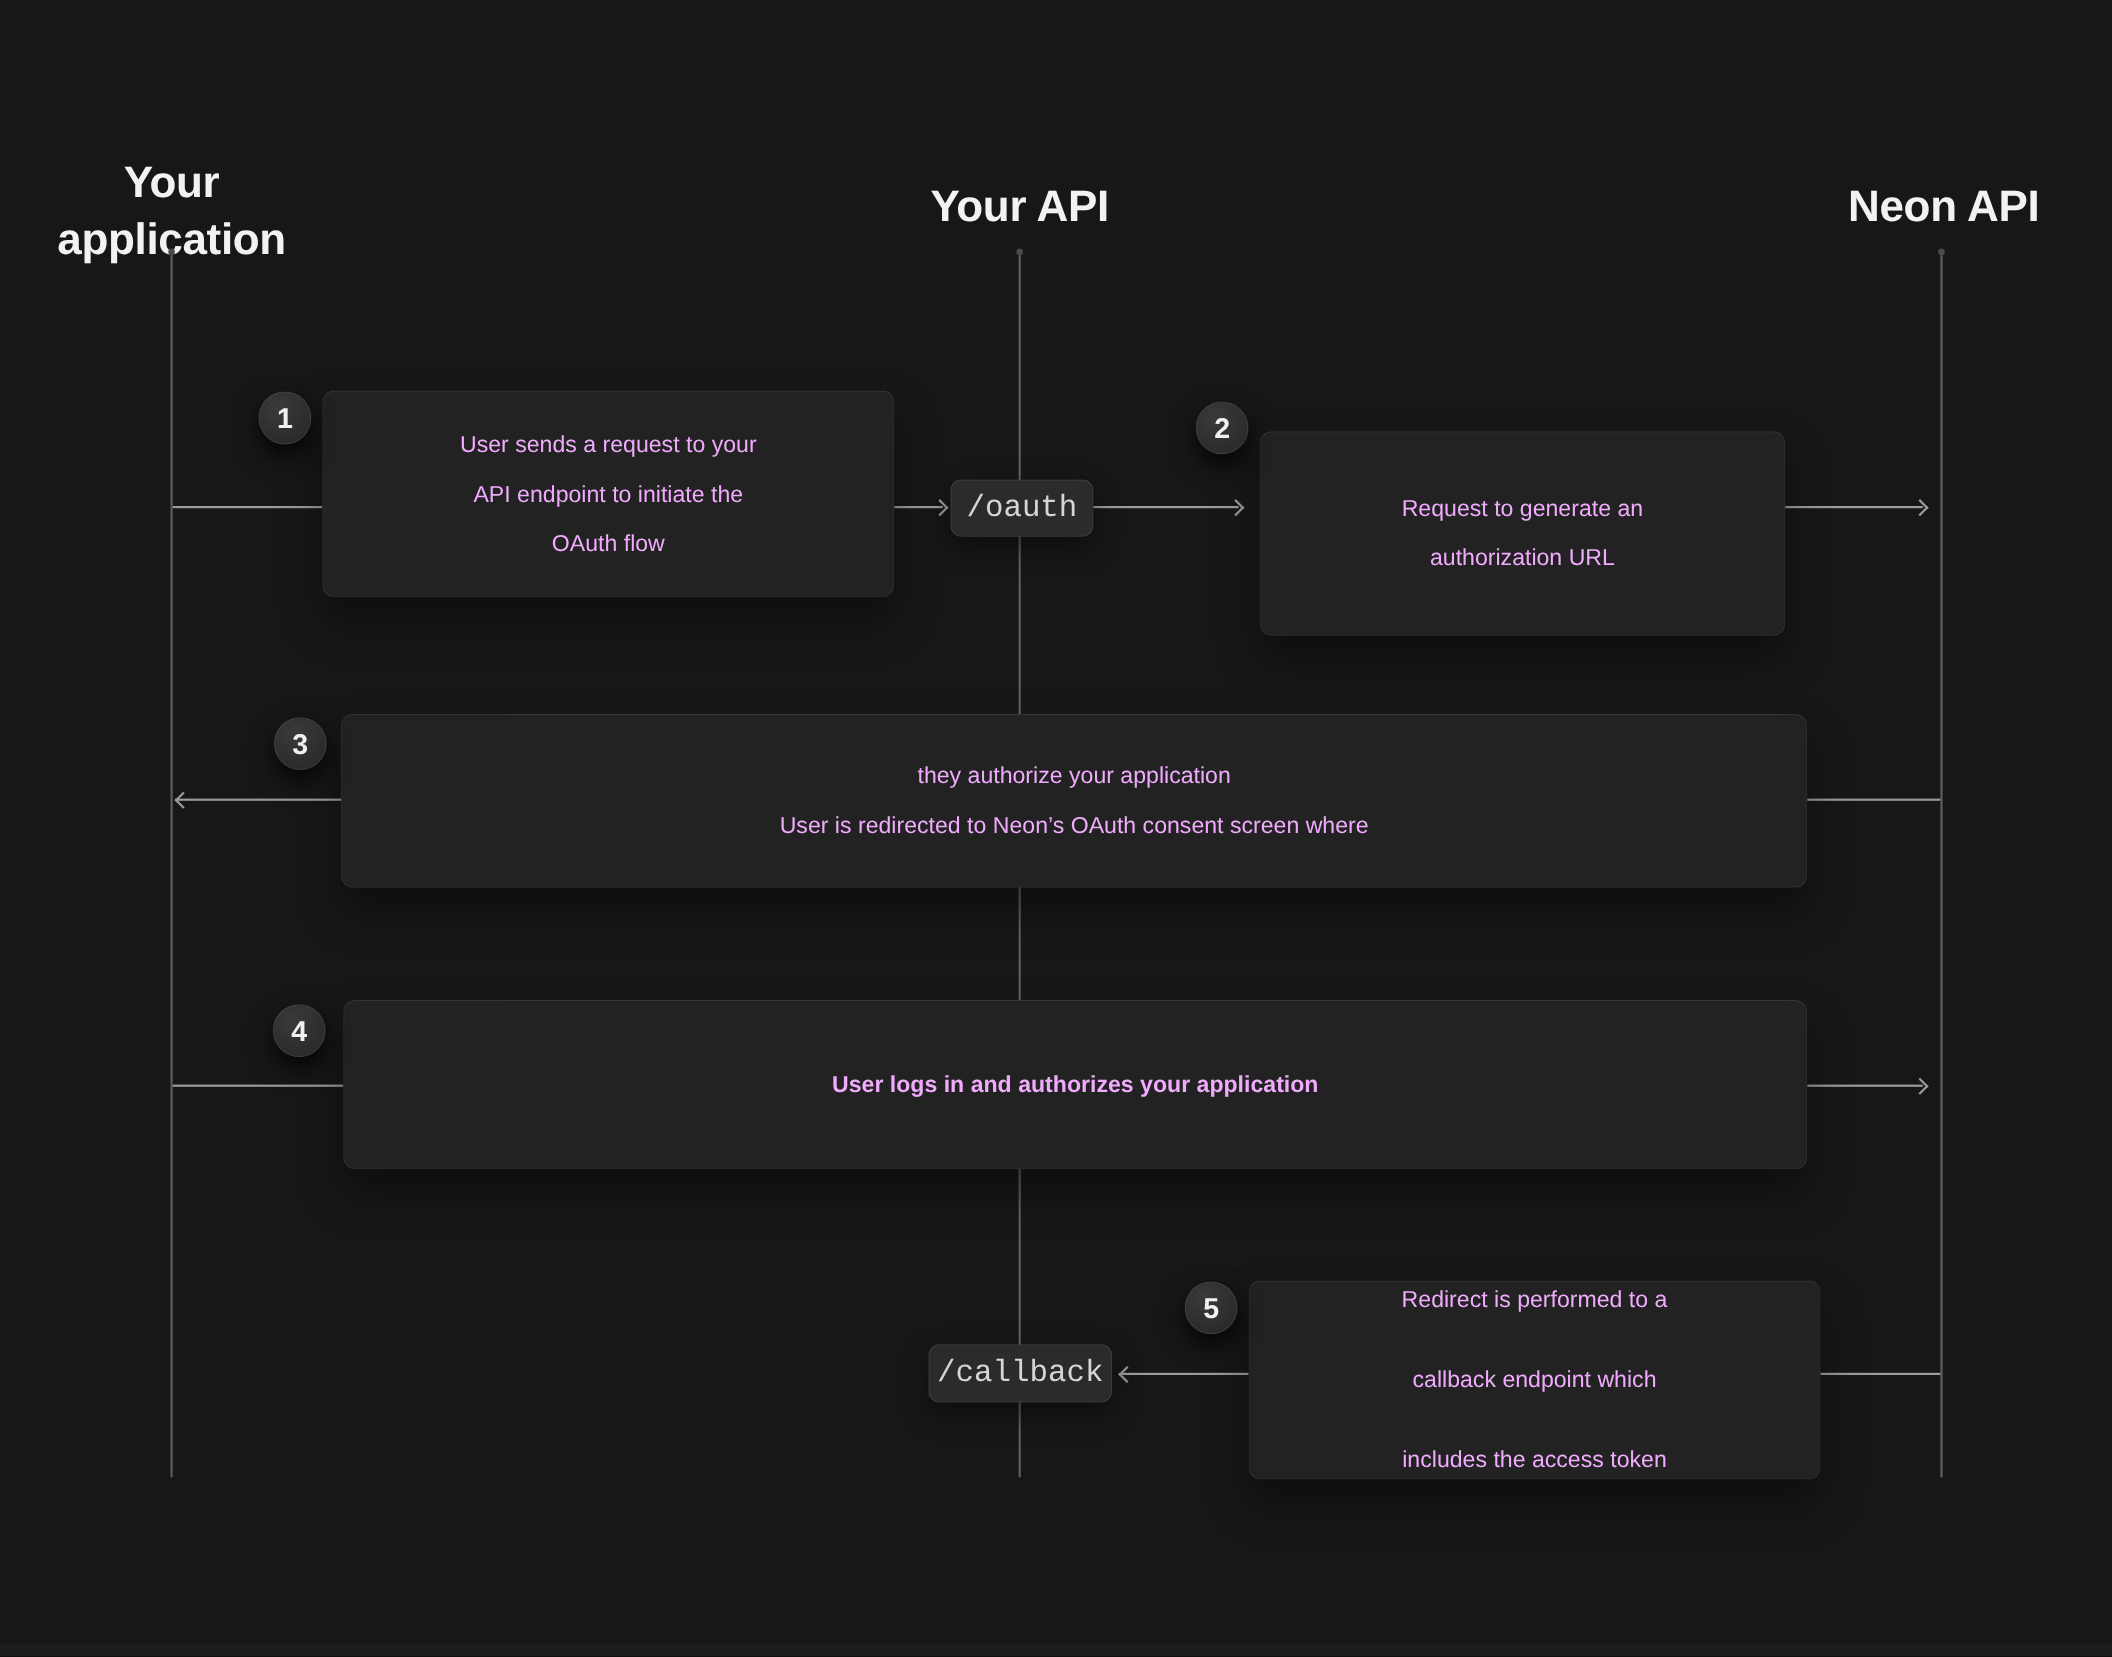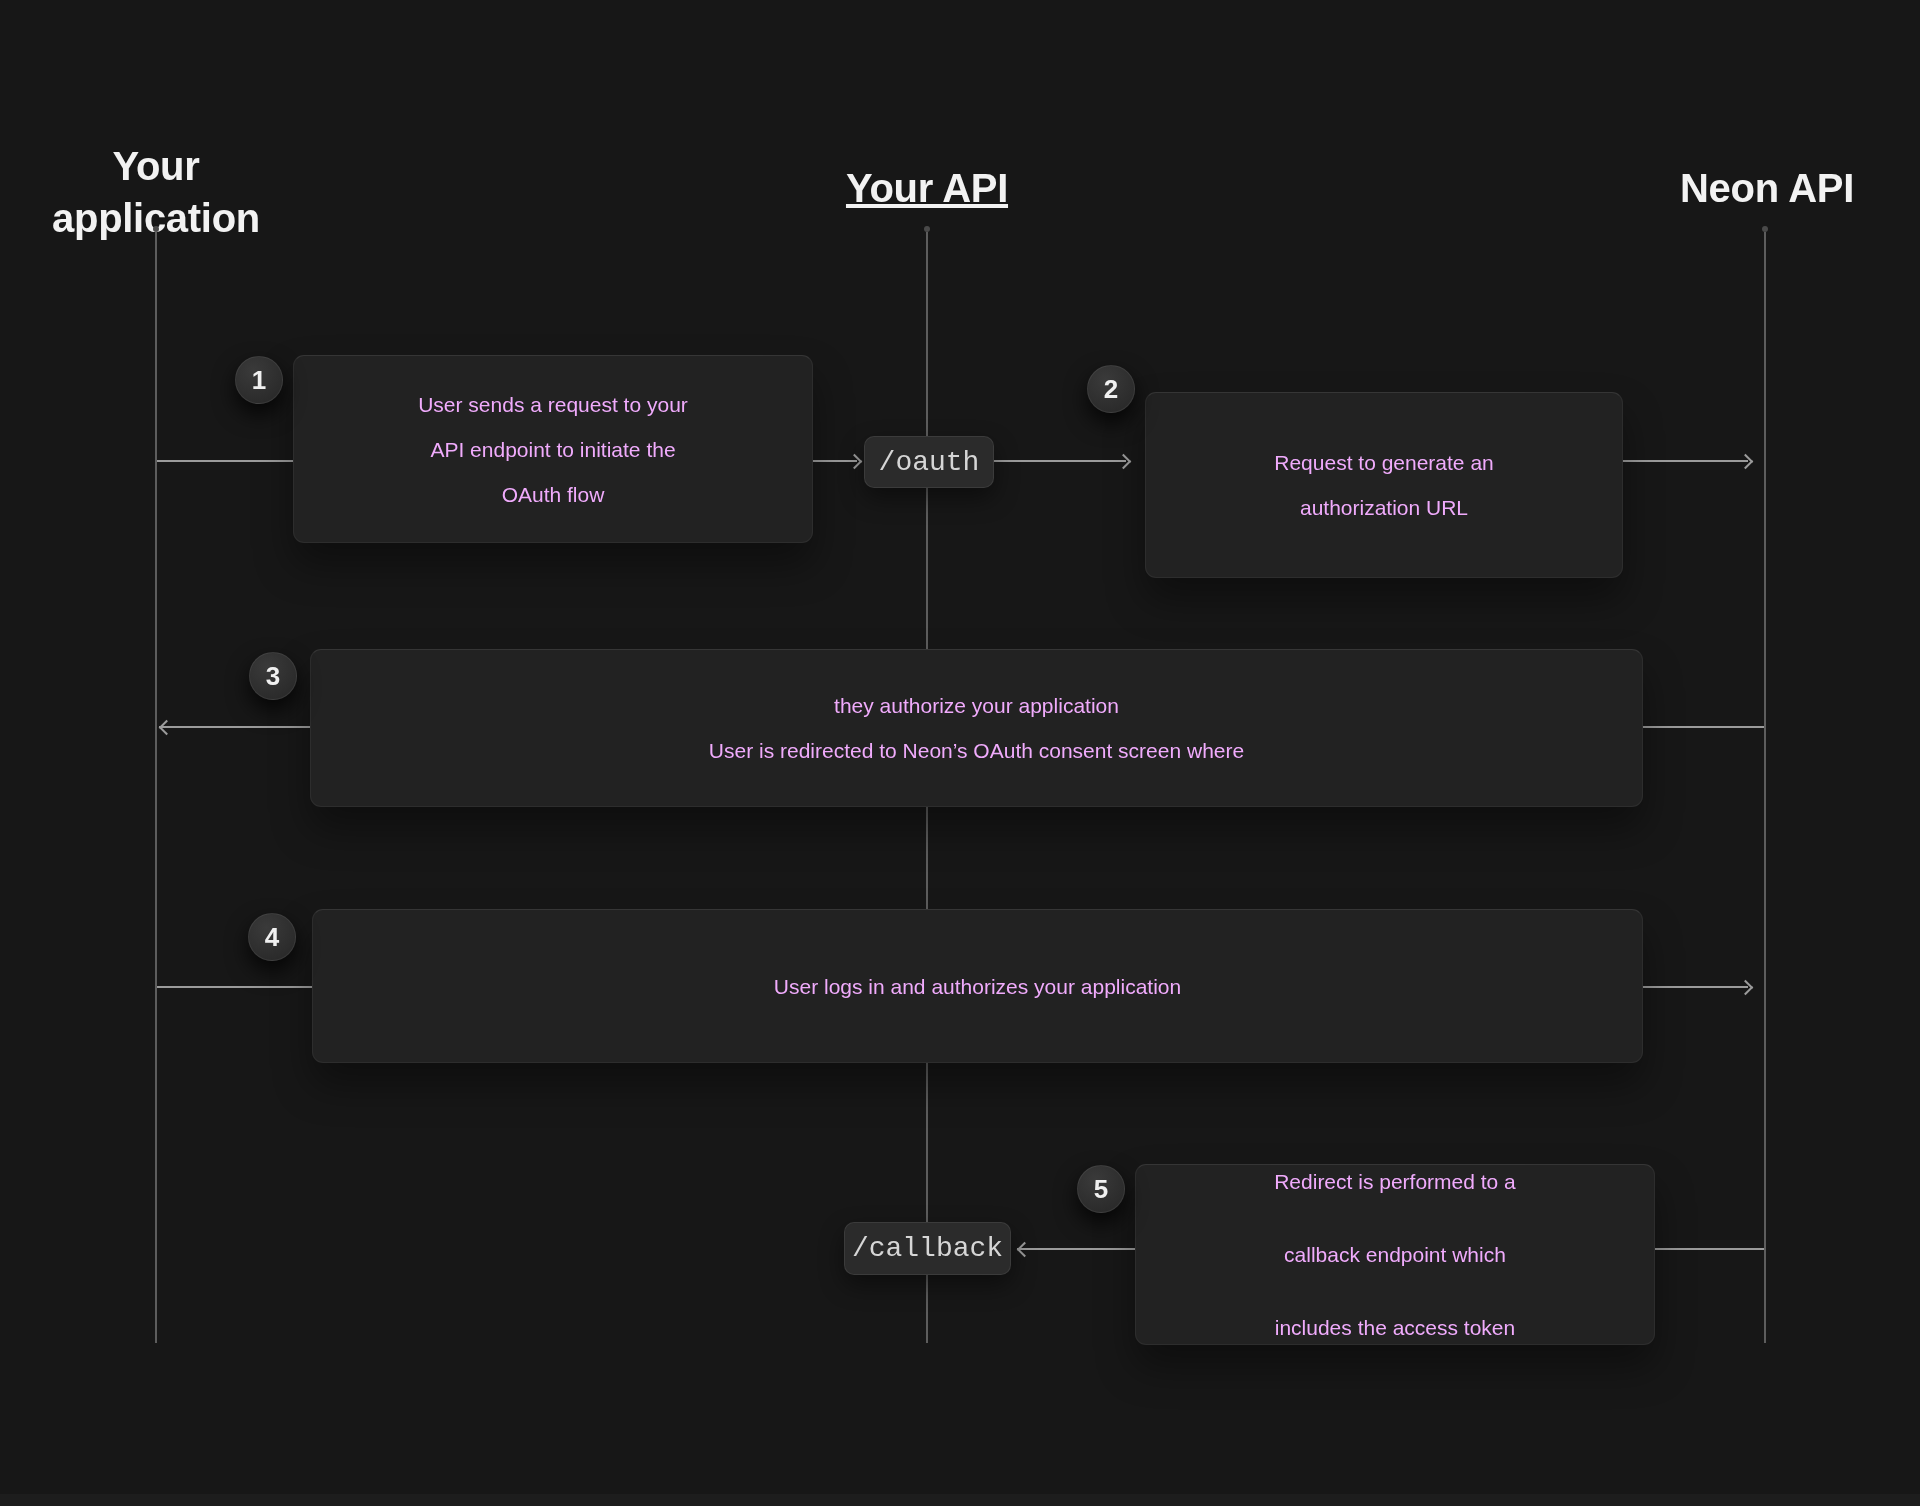--- a/index.html
+++ b/index.html
@@ -92,21 +92,21 @@
     background:#232323;opacity:0.55;
     z-index:5;
   }
 </style>
 </head>
 <body>
 
 <div id="canvas">
 
   <div class="lane-label" style="left:6px;top:140px;width:300px;">Your application</div>
-  <div class="lane-label" style="left:767px;top:162px;width:320px;text-decoration:underline;">Your API</div>
+  <div class="lane-label" style="left:767px;top:162px;width:320px;">Your API</div>
   <div class="lane-label" style="left:1607px;top:162px;width:320px;">Neon API</div>
 
   <div class="lane-dot" style="left:153px;top:226px;"></div>
   <div class="lane-dot" style="left:924px;top:226px;"></div>
   <div class="lane-dot" style="left:1762px;top:226px;"></div>
   <div class="lane" style="left:155px;top:232px;height:1111px;"></div>
   <div class="lane" style="left:926px;top:232px;height:1111px;"></div>
   <div class="lane" style="left:1764px;top:232px;height:1111px;"></div>
 
   <div class="hline" style="left:157px;top:460px;width:136px;"></div>
@@ -147,21 +147,21 @@
     <div class="ln">they authorize your application</div>
     <div class="ln">User is redirected to Neon’s OAuth consent screen where</div>
   </div>
 
   <div class="hline" style="left:157px;top:986px;width:155px;"></div>
   <div class="hline" style="left:1643px;top:986px;width:105px;"></div>
   <div class="chev right" style="left:1740px;top:982px;"></div>
   <div class="numchip" style="left:248px;top:913px;">
     <span>4</span>
   </div>
-  <div class="note" style="left:312px;top:909px;width:1331px;height:154px;">
+  <div class="note" style="left:312px;top:909px;width:1331px;height:154px;font-weight:bold;">
     <div class="ln">User logs in and authorizes your application</div>
   </div>
 
   <div class="hline" style="left:1655px;top:1248px;width:109px;"></div>
   <div class="hline" style="left:1017px;top:1248px;width:118px;"></div>
   <div class="chev left" style="left:1019px;top:1244px;"></div>
   <div class="numchip" style="left:1077px;top:1165px;">
     <span>5</span>
   </div>
   <div class="note" style="left:1135px;top:1164px;width:520px;height:181px;gap:28px;">

